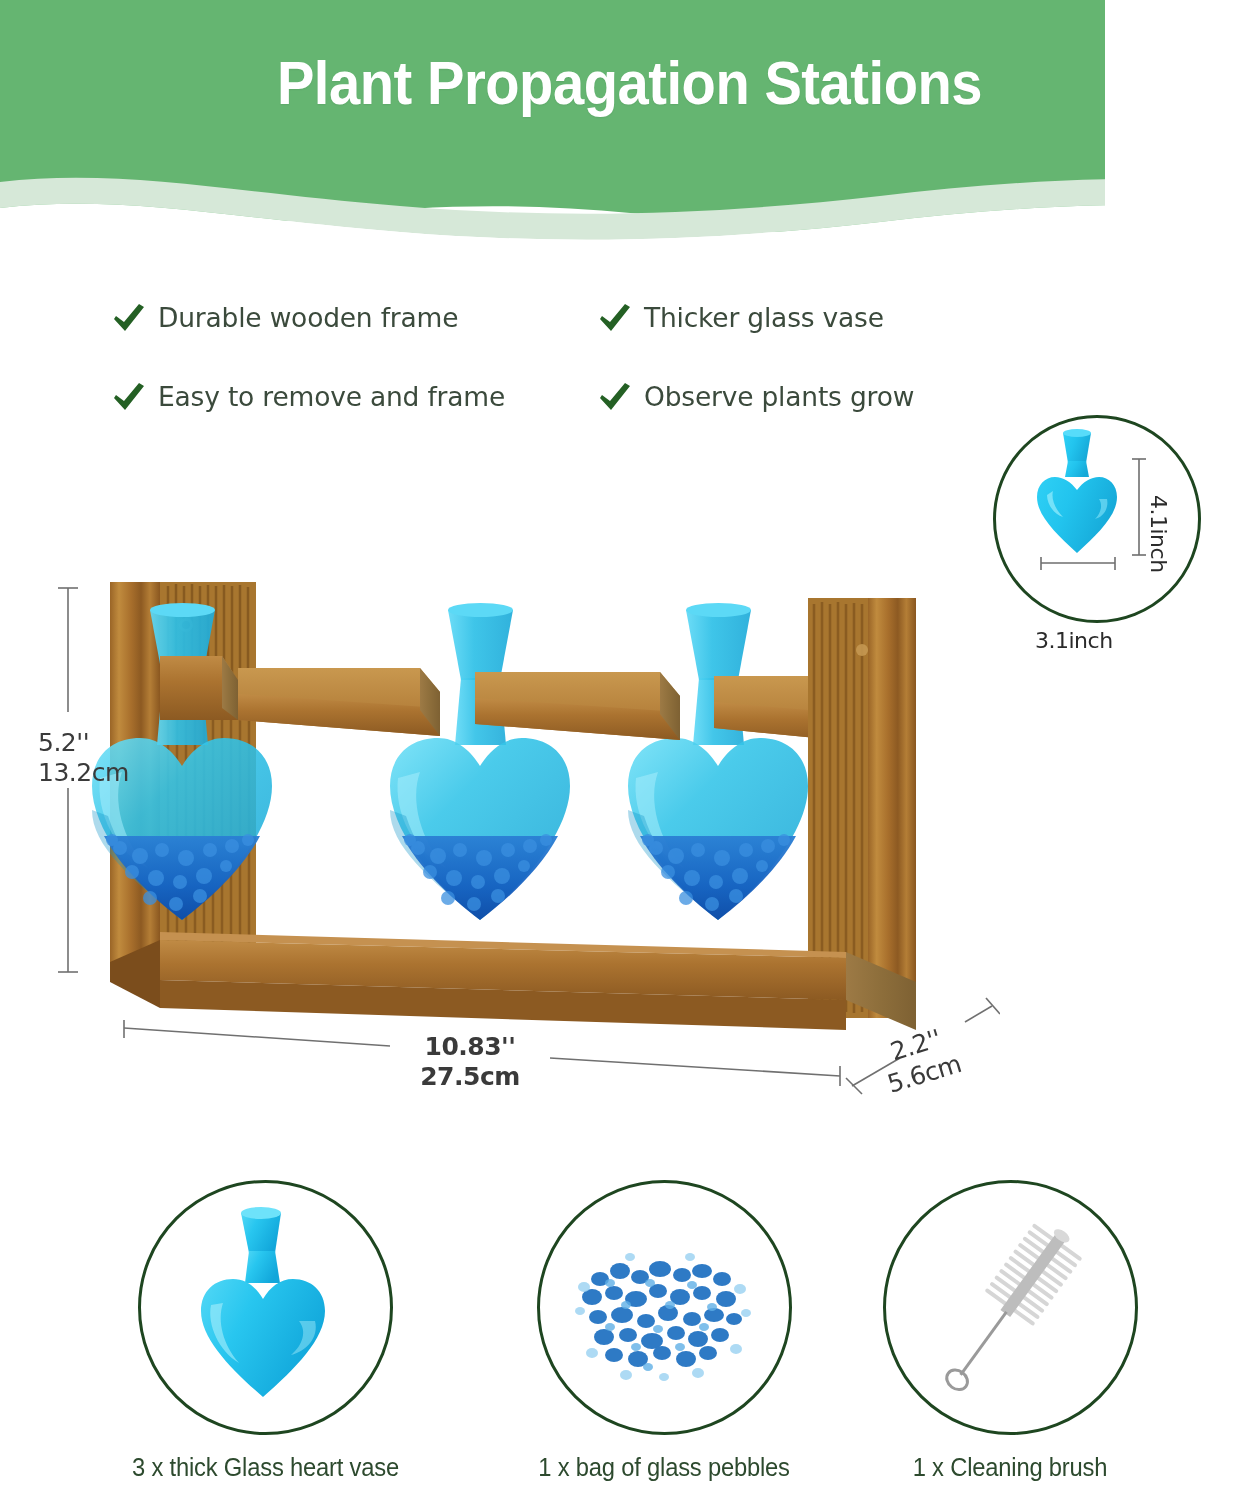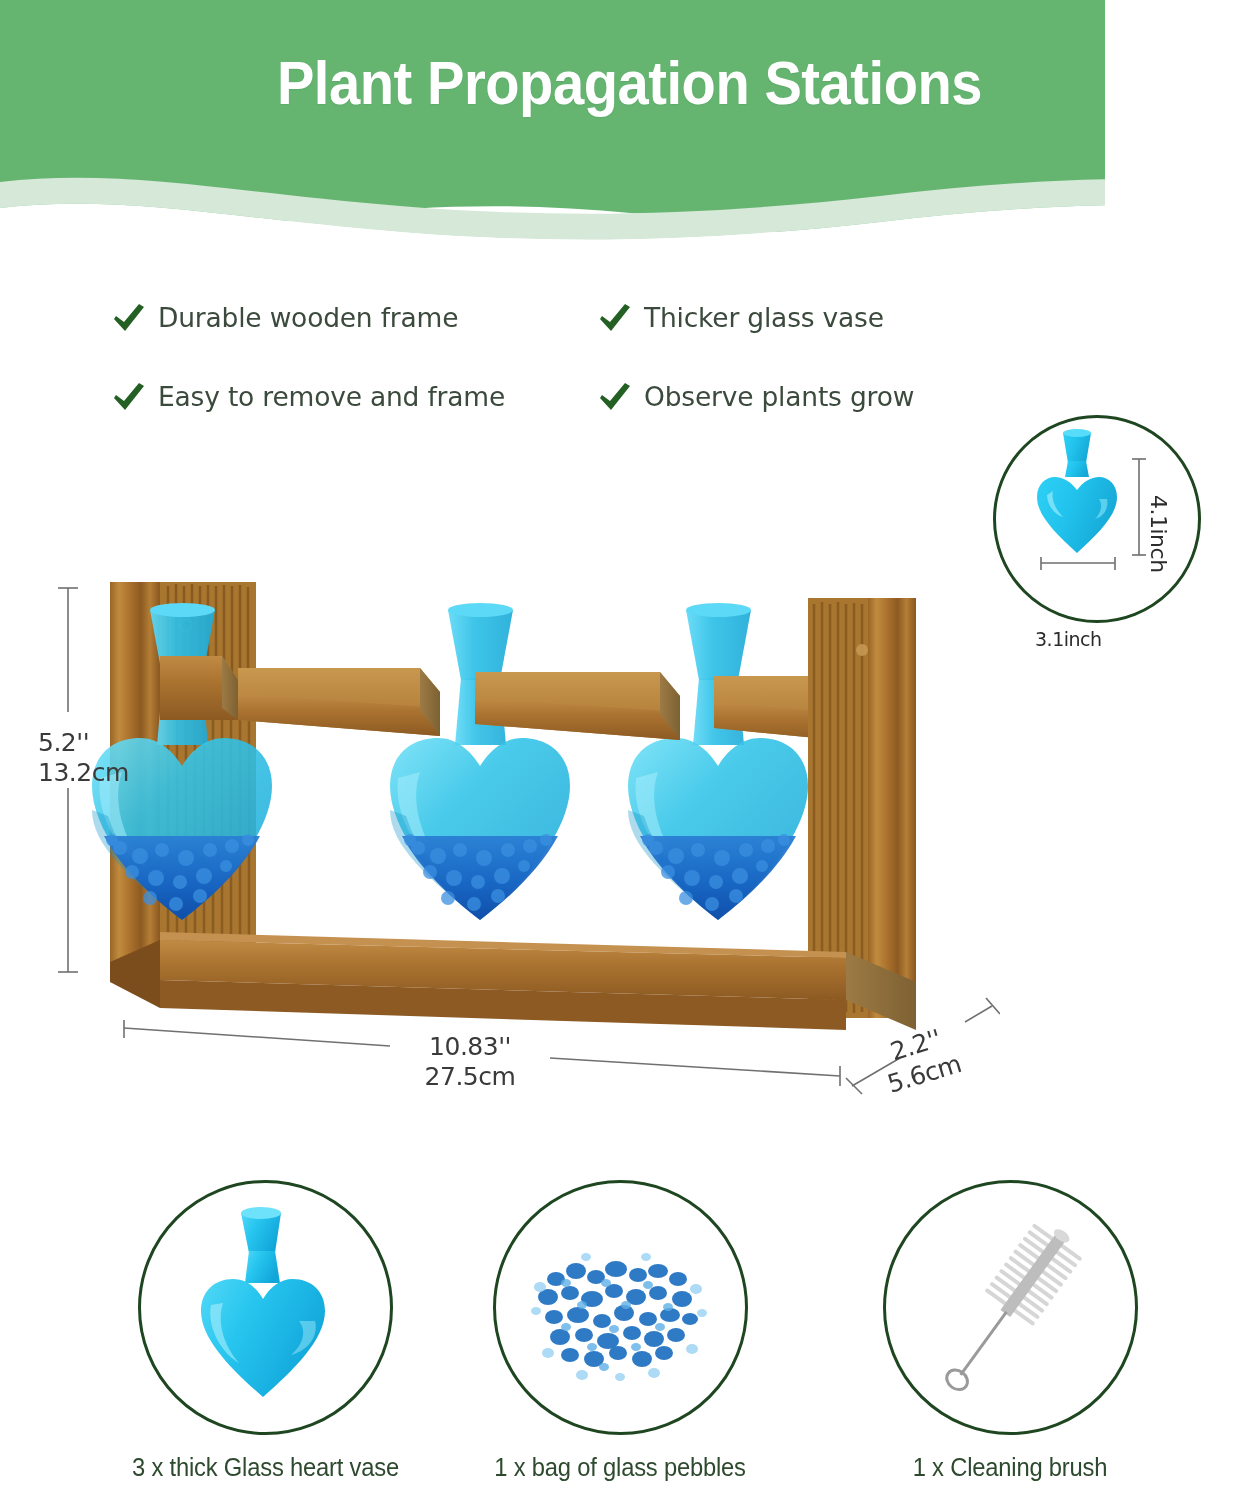--- a/index.html
+++ b/index.html
@@ -85,21 +85,21 @@
     left: 1146px; top: 495px;
     font-size: 22px;
     color: #2b2b2b;
     font-family: "DejaVu Sans", sans-serif;
     writing-mode: vertical-rl;
     letter-spacing: -0.5px;
   }
   .dim-label-h {
     position: absolute;
     left: 1035px; top: 628px;
-    font-size: 19px;
+    font-size: 22px;
     color: #2b2b2b;
     font-family: "DejaVu Sans", sans-serif;
     letter-spacing: -0.5px;
   }
 
   
   .product {
     position: absolute;
     left: 0; top: 560px;
     width: 1000px; height: 560px;
@@ -120,20 +120,21 @@
   .dim-width {
     position: absolute;
     left: 390px; top: 1032px;
     width: 160px;
     text-align: center;
     font-size: 25px;
     line-height: 1.18;
     color: #3a3a3a;
     font-family: "DejaVu Sans", sans-serif;
     letter-spacing: -0.5px;
+    font-weight: bold;
   }
   .dim-depth {
     position: absolute;
     left: 860px; top: 1030px;
     width: 120px;
     text-align: center;
     font-size: 25px;
     line-height: 1.18;
     color: #3a3a3a;
     font-family: "DejaVu Sans", sans-serif;
@@ -149,21 +150,21 @@
     width: 1259px;
     height: 320px;
   }
   .item {
     position: absolute;
     top: 0;
     width: 280px;
     text-align: center;
   }
   .item-0 { left: 125px; }
-  .item-1 { left: 480px; }
+  .item-1 { left: 524px; }
   .item-2 { left: 870px; }
 
   .item-circle {
     position: relative;
     width: 255px; height: 255px;
     margin: 0 auto;
     border: 3.5px solid #1e4620;
     border-radius: 50%;
     background: #fff;
     overflow: hidden;

